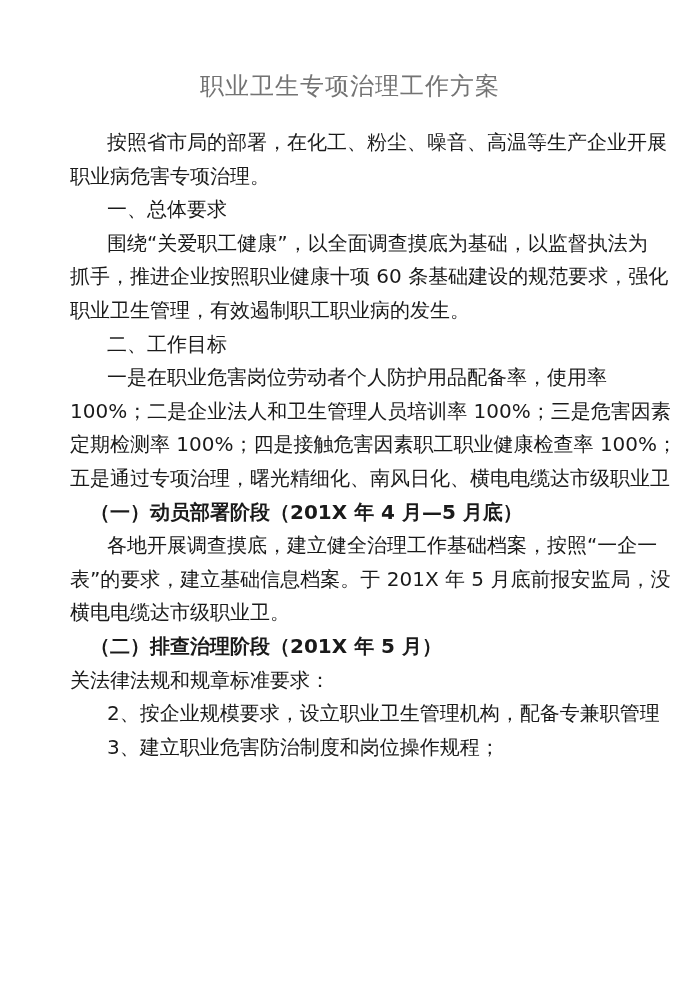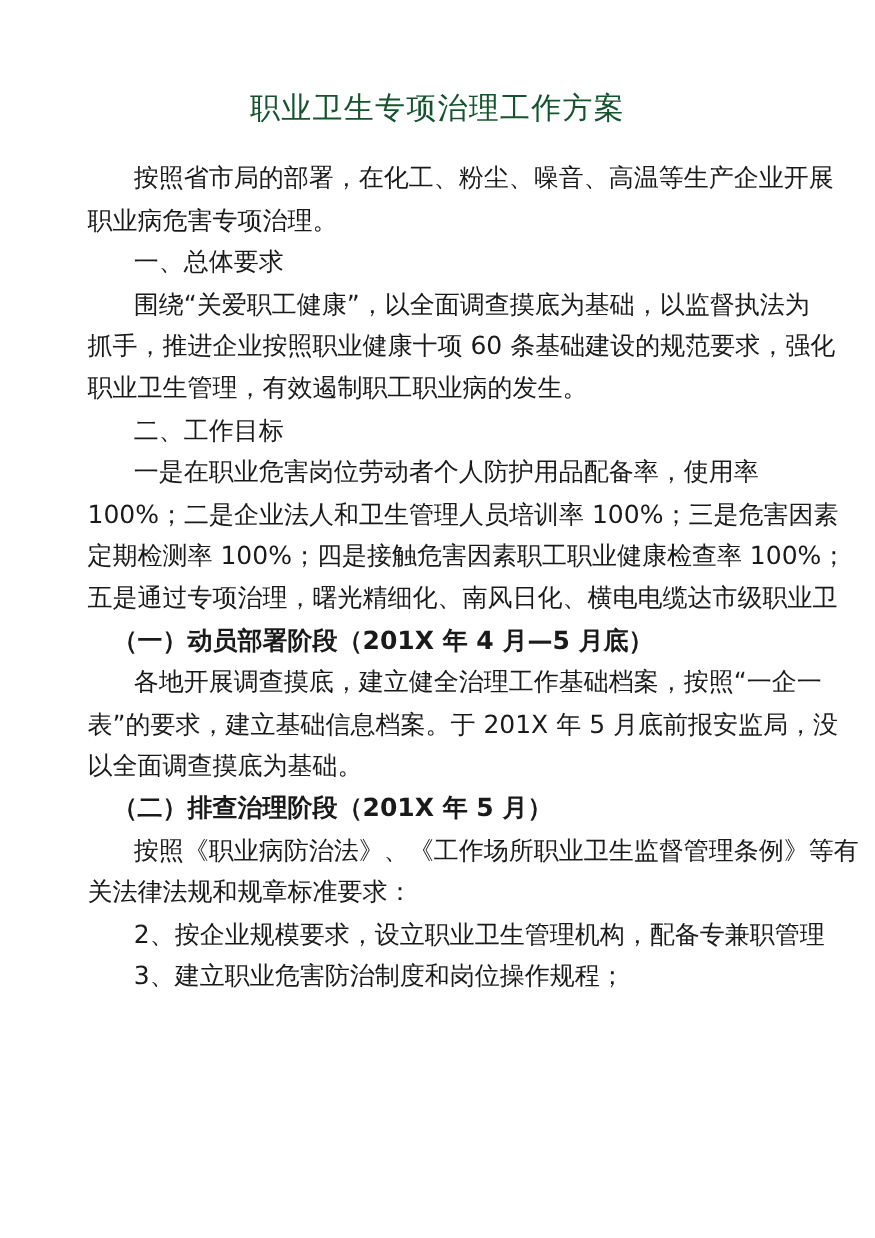--- a/index.html
+++ b/index.html
@@ -1,20 +1,20 @@
 <!DOCTYPE html>
 <html><head>
 <meta charset="utf-8">
 <style>
   html, body { margin: 0; padding: 0; background: #ffffff; }
   body { width: 700px; height: 990px; position: relative; overflow: hidden;
          font-family: "DejaVu Sans", "Liberation Sans", sans-serif; color: #1a1a1a; }
   .page { position: absolute; left: 0; top: 0; width: 700px; height: 990px; background: #fff; }
   .title { position: absolute; left: 0; top: 70px; width: 700px; text-align: center;
-           font-size: 24px; letter-spacing: 1px; font-weight: normal; color: #14532d; }
+           font-size: 24px; letter-spacing: 1px; font-weight: normal; color: #737373; }
   .body { position: absolute; left: 70px; top: 126px; width: 562px; font-size: 20px; line-height: 33.6px; }
   .p { margin: 0; text-align: justify; text-align-last: left; }
   .bold { font-weight: bold; }
   .line { display: block; white-space: nowrap; }
 </style>
 </head>
 <body>
 
 <div class="page">
   <div class="title">职业卫生专项治理工作方案</div>
@@ -40,27 +40,26 @@
       <span class="line">100%；二是企业法人和卫生管理人员培训率  100%；三是危害因素</span>
       <span class="line">定期检测率 100%；四是接触危害因素职工职业健康检查率 100%；</span>
       <span class="line">五是通过专项治理，曙光精细化、南风日化、横电电缆达市级职业卫</span>
     </p>
     <p class="p bold">
       <span class="line" style="padding-left:20px">（一）动员部署阶段（201X 年 4 月—5 月底）</span>
     </p>
     <p class="p">
       <span class="line" style="padding-left:37px">各地开展调查摸底，建立健全治理工作基础档案，按照“一企一</span>
       <span class="line">表”的要求，建立基础信息档案。于 201X 年 5 月底前报安监局，没</span>
-      <span class="line">以全面调查摸底为基础。</span>
+      <span class="line">横电电缆达市级职业卫。</span>
     </p>
     <p class="p bold">
       <span class="line" style="padding-left:20px">（二）排查治理阶段（201X 年 5 月）</span>
     </p>
     <p class="p">
-      <span class="line" style="padding-left:37px">按照《职业病防治法》、《工作场所职业卫生监督管理条例》等有</span>
       <span class="line">关法律法规和规章标准要求：</span>
     </p>
     <p class="p">
       <span class="line" style="padding-left:37px">2、按企业规模要求，设立职业卫生管理机构，配备专兼职管理</span>
     </p>
     <p class="p">
       <span class="line" style="padding-left:37px">3、建立职业危害防治制度和岗位操作规程；</span>
     </p>
   </div>
 </div>

